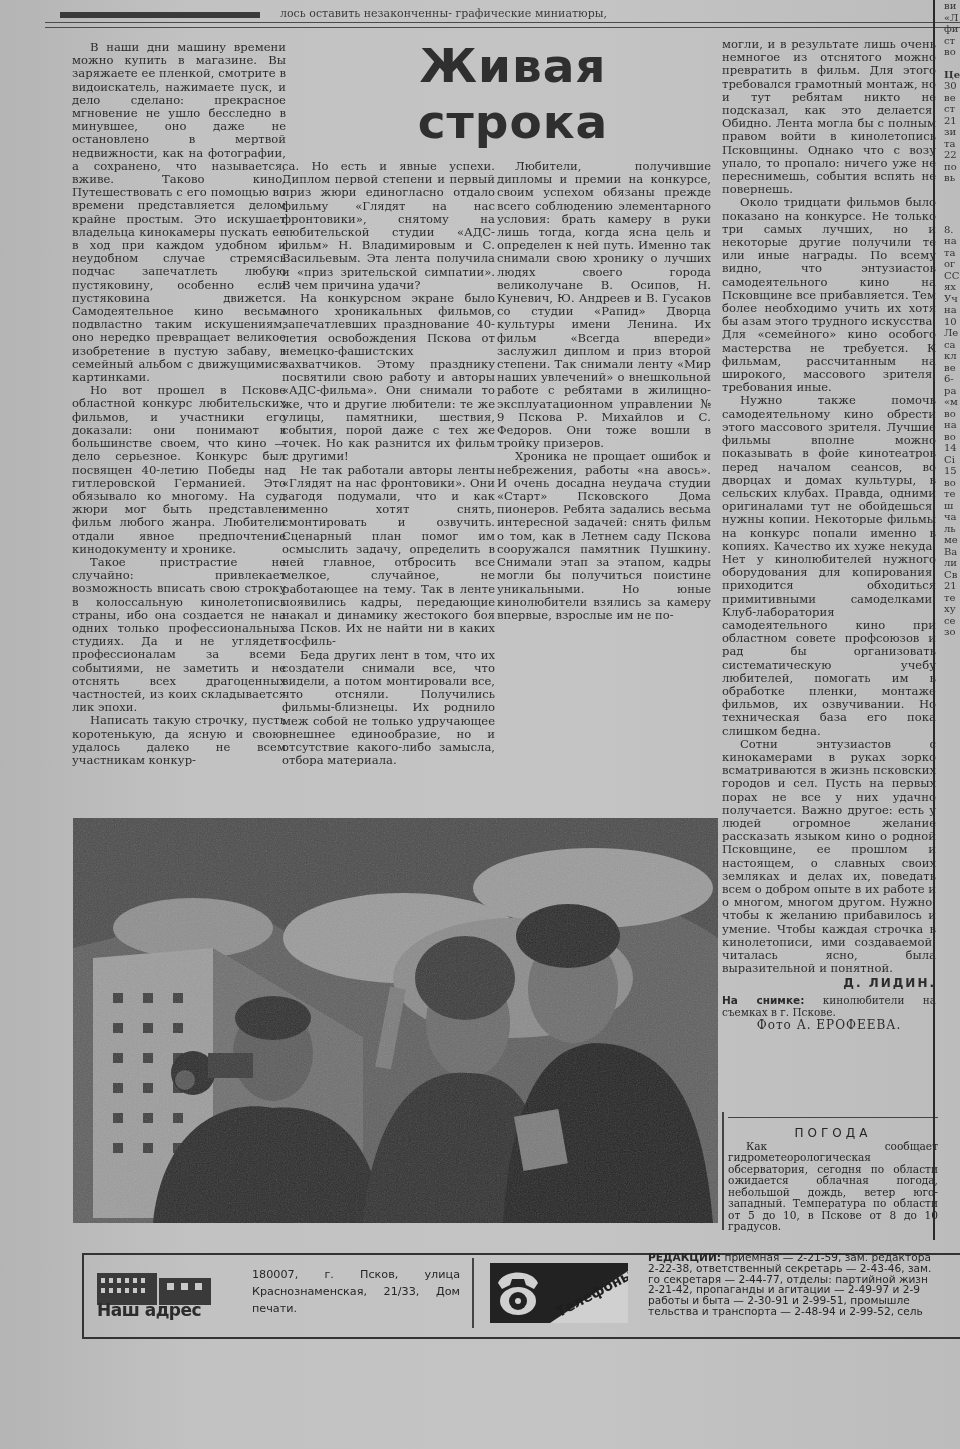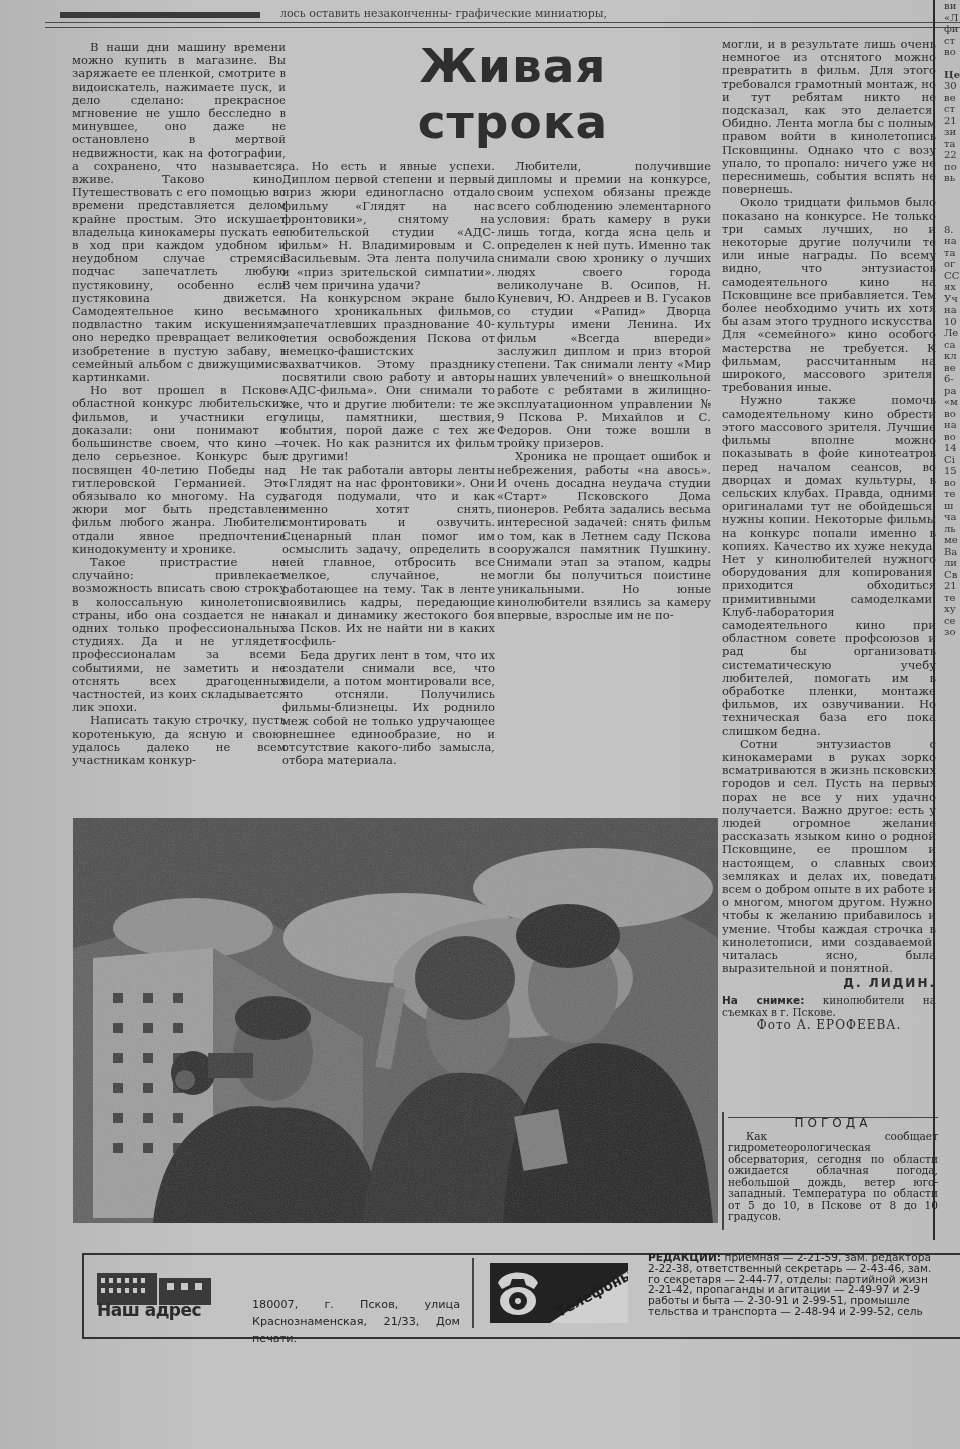--- a/index.html
+++ b/index.html
@@ -18,27 +18,27 @@
   .headline .l1 { font-size:47px; letter-spacing:1px; line-height:56px;margin-left:26px; }
   .headline .l2 { font-size:47px; letter-spacing:15px; line-height:56px; }
   .col { position:absolute; font-size:11.6px; line-height:13.2px; text-align:justify; color:#2c2c2c; }
   .col p { margin:0; text-indent:18px; }
   .col p.noindent { text-indent:0; }
   .photo { position:absolute; left:73px; top:818px; width:645px; height:405px; overflow:hidden; background:#6a6a6a; }
   .sig { font-family:"DejaVu Sans", sans-serif; font-weight:bold; text-align:right; font-size:12px; letter-spacing:2px; margin-top:2px; }
   .caption { font-size:10.5px; line-height:12px; margin-top:3px; }
   .caption b { font-family:"DejaVu Sans", sans-serif; }
   .credit { font-size:12px; text-align:center; letter-spacing:1px; margin-top:1px; }
-  .weather { position:absolute; left:728px; top:1117px; width:210px; border-top:1.5px solid #444; font-size:10.6px; line-height:11.5px; text-align:justify; }
+  .weather { position:absolute; left:728px; top:1117px; width:210px; border-top:1.5px solid #444; padding-top:10px; font-size:10.6px; line-height:11.5px; text-align:justify; }
   .weather .wtitle { text-align:center; letter-spacing:4px; font-size:12px; margin-bottom:1px; font-family:"DejaVu Sans", sans-serif; }
   .weather-vrule { position:absolute; left:722px; top:1112px; width:1.5px; height:118px; background:#444; }
   .footer-box { position:absolute; left:82px; top:1253px; width:880px; height:82px; border-top:2px solid #333; border-bottom:2px solid #333; }
   .footer-left-border { position:absolute; left:82px; top:1253px; width:2px; height:84px; background:#333; }
   .footer-logo { position:absolute; left:95px; top:1268px; width:120px; height:60px; }
-  .footer-address { position:absolute; left:252px; top:1296px; width:208px; font-family:"DejaVu Sans", sans-serif; font-size:11.2px; line-height:17px; text-align:justify; }
+  .footer-address { position:absolute; left:252px; top:1266px; width:208px; font-family:"DejaVu Sans", sans-serif; font-size:11.2px; line-height:17px; text-align:justify; }
   .footer-sep { position:absolute; left:472px; top:1258px; width:1.5px; height:70px; background:#444; }
   .phone-block { position:absolute; left:490px; top:1263px; width:138px; height:60px; background:#222; overflow:hidden; }
   .editorial { position:absolute; left:648px; top:1252px; width:320px; font-family:"DejaVu Sans", sans-serif; font-size:10.6px; line-height:10.8px; white-space:nowrap; overflow:hidden; }
   .editorial b { font-weight:bold; }
   .right-edge { position:absolute; left:930px; top:0; width:30px; height:1240px; overflow:hidden; font-size:10px; line-height:11.5px; color:#333; }
   .right-edge .edge-vrule { position:absolute; left:3px; top:0; width:2px; height:1240px; background:#2a2a2a; }
 </style>
 </head>
 <body>
 

